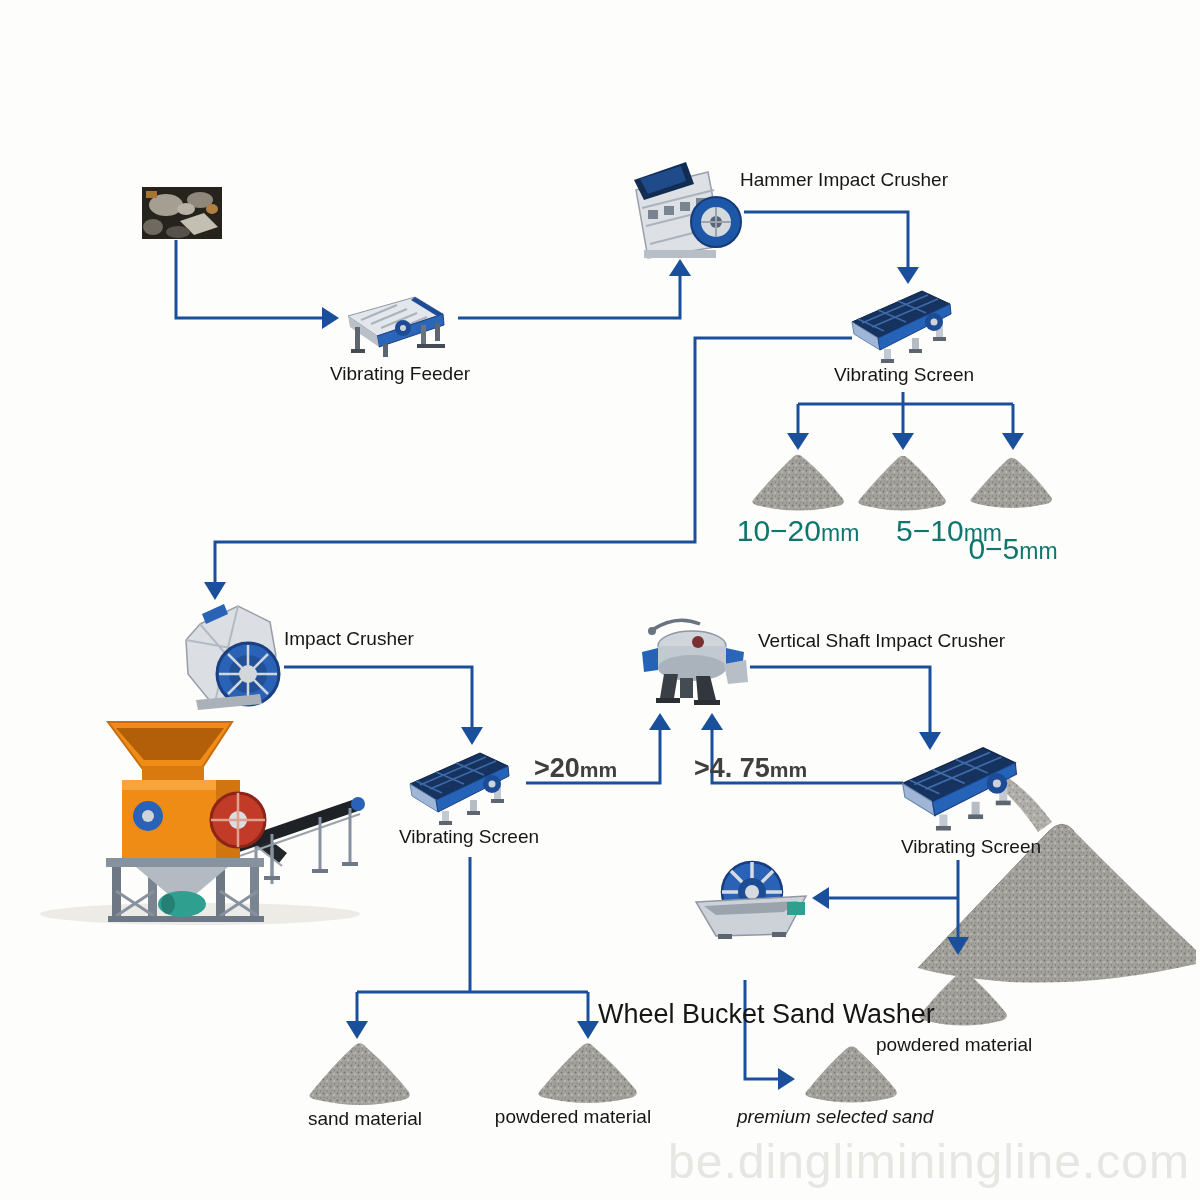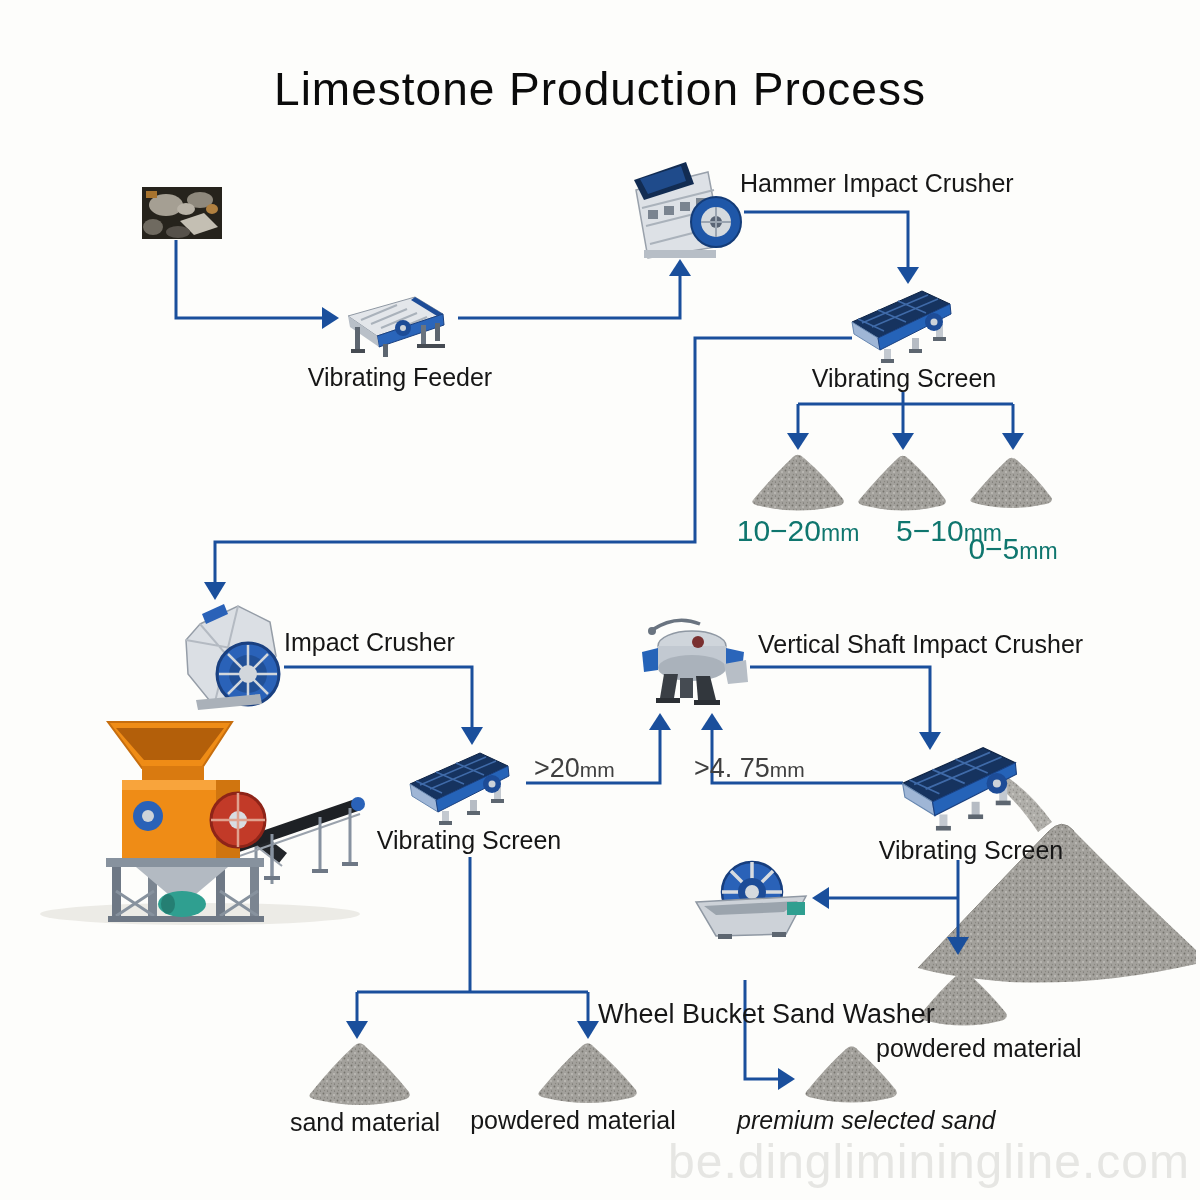--- a/index.html
+++ b/index.html
@@ -3,34 +3,34 @@
 <meta charset="utf-8">
 <style>
   html,body{margin:0;padding:0;background:#ffffff;}
   .canvas{
     position:relative;width:1200px;height:1200px;overflow:hidden;
     background:#fdfdfb;font-family:"Liberation Sans",sans-serif;
   }
   .layer{position:absolute;left:0;top:0;}
   .lbl{
     position:absolute;white-space:nowrap;color:#161616;
-    font-size:25px;line-height:1.1;z-index:5;
+    font-size:19px;line-height:1.1;z-index:5;
   }
   .lbl.center{transform:translateX(-50%);}
   .title{
     position:absolute;left:50%;top:62px;transform:translateX(-50%);
     font-size:46px;color:#0b0b0b;letter-spacing:1px;white-space:nowrap;z-index:5;
   }
   .sizelbl{
     position:absolute;transform:translateX(-50%);white-space:nowrap;
     font-size:30px;color:#0f766e;z-index:5;
   }
   .sizelbl .unit{font-size:23px;}
   .gtlbl{
-    position:absolute;white-space:nowrap;font-size:27px;color:#3f3f3f;z-index:5;
+    position:absolute;white-space:nowrap;font-size:27px;color:#3f3f3f;z-index:5;font-weight:bold;
   }
   .gtlbl .unit{font-size:21px;}
   .washerlbl{font-size:27px;}
   .watermark{
     position:absolute;right:10px;top:1134px;font-size:48px;color:#e6e6e3;
     letter-spacing:1px;white-space:nowrap;z-index:4;margin-left:20px;
   }
 </style>
 </head>
 <body>
@@ -299,21 +299,20 @@
     <g>
       <path d="M806,1092 Q828,1065 846,1049 Q852,1043 858,1050 Q879,1069 896,1090 Q899,1096 890,1098
                Q852,1107 813,1098 Q803,1096 806,1092 Z" fill="url(#grain)"></path>
     </g>
     <g>
       <path d="M920,1015 Q941,989 958,974 Q964,968 970,975 Q990,993 1006,1013 Q1009,1019 1000,1021
                Q964,1030 927,1021 Q917,1019 920,1015 Z" fill="url(#grain)"></path>
     </g>
   </svg>
 
-  <div class="title">Limestone Production Process</div>
 
   <div class="lbl" style="left:740px;top:170px;">Hammer Impact Crusher</div>
 
   <div class="lbl center" style="left:400px;top:364px;">Vibrating Feeder</div>
 
   <div class="lbl center" style="left:904px;top:365px;">Vibrating Screen</div>
 
   <div class="sizelbl" style="left:798px;top:514px;"><span>10−20</span><span class="unit">mm</span></div>
 
   <div class="sizelbl" style="left:903px;top:514px;margin-left:46px;"><span>5−10</span><span class="unit">mm</span></div>

